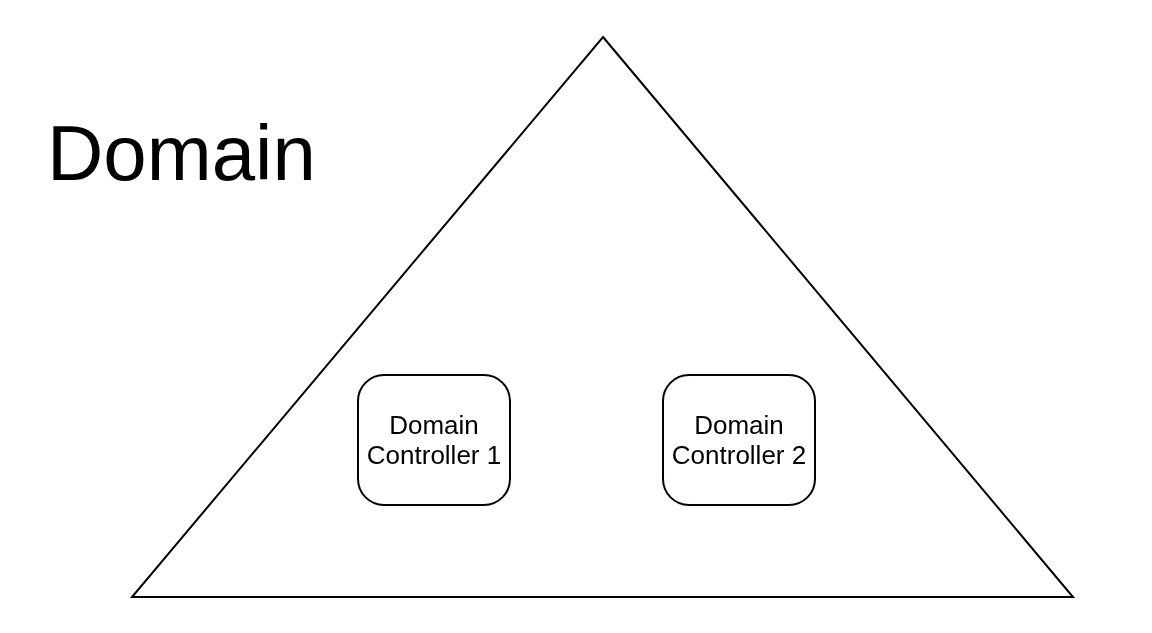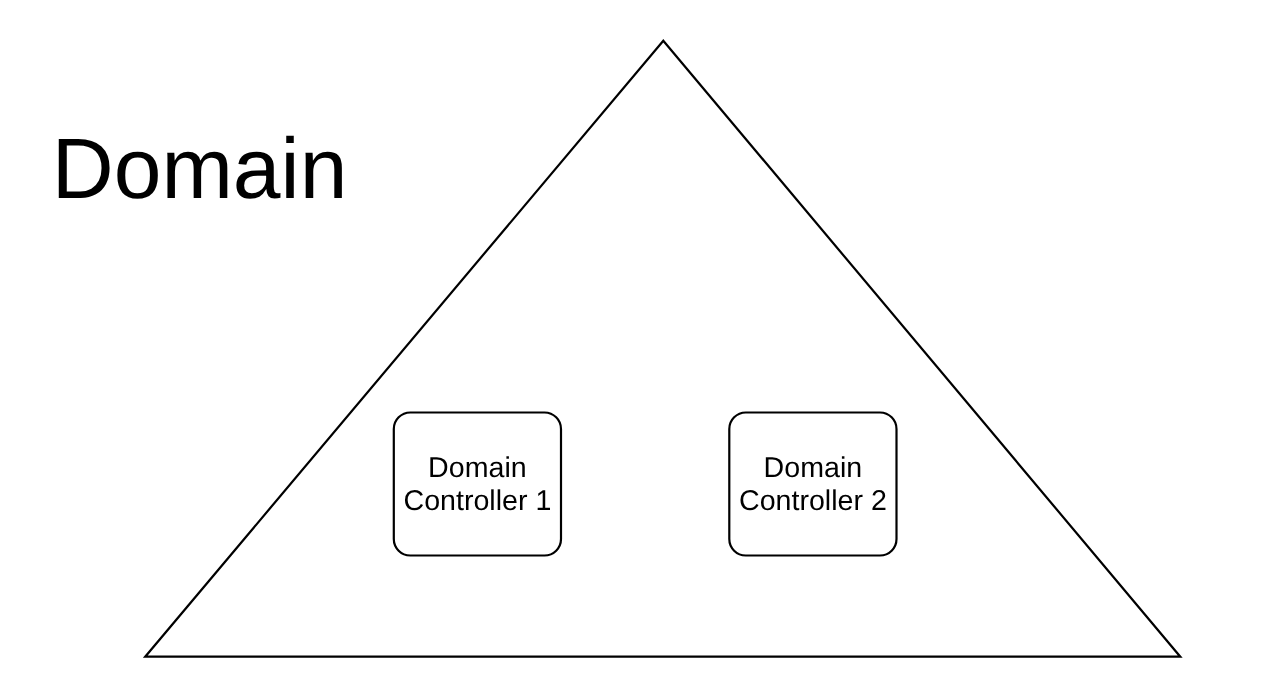--- a/index.html
+++ b/index.html
@@ -46,21 +46,21 @@
     font-size: 78px;
     line-height: 1;
     color: var(--stroke, #000000);
     white-space: nowrap;
   }
   .node {
     position: absolute;
     width: 154px;
     height: 132px;
     border: 2px solid var(--stroke, #000000);
-    border-radius: 16px;
+    border-radius: 27px;
     background: var(--bg, #ffffff);
     display: flex;
     align-items: center;
     justify-content: center;
     text-align: center;
   }
   .node1 { left: 357px; top: 374px; }
   .node2 { left: 662px; top: 374px; }
   .node-label {
     font-size: 26px;

